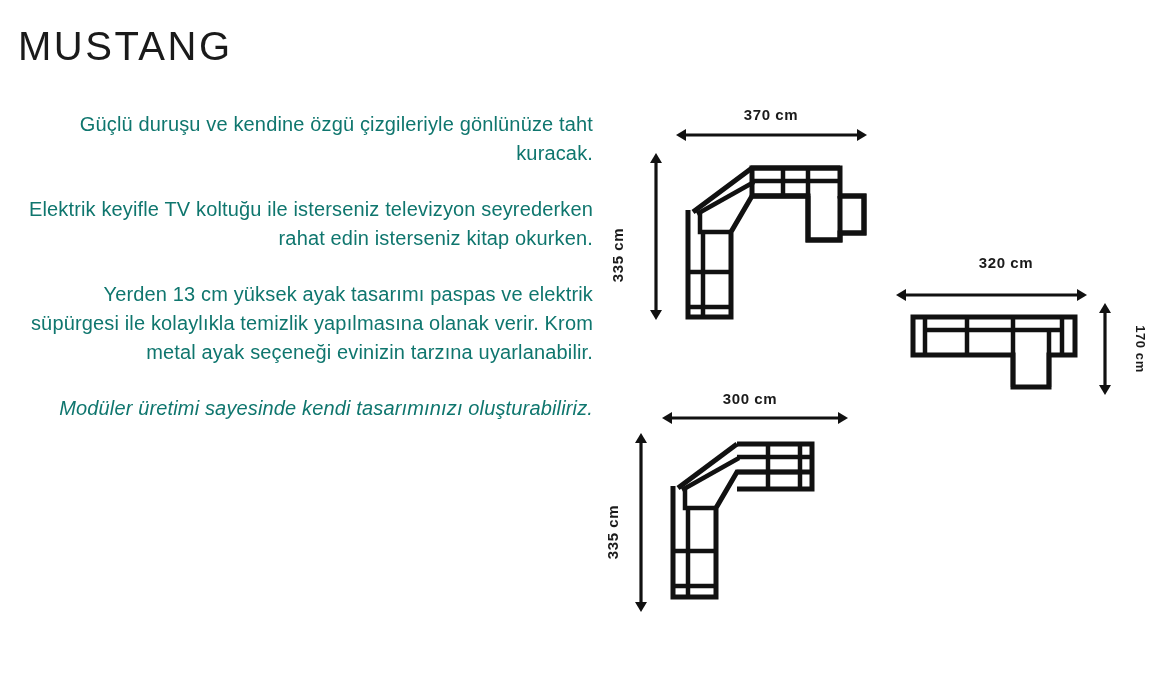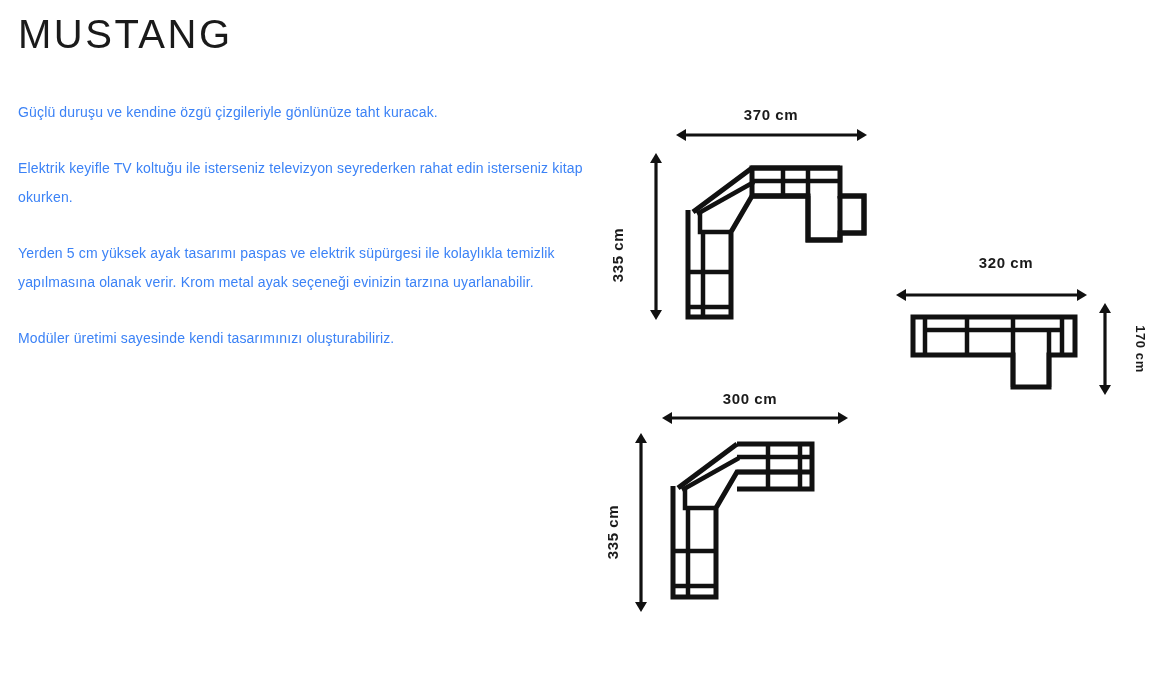--- a/index.html
+++ b/index.html
@@ -13,45 +13,46 @@
     position: relative;
     overflow: hidden;
     font-family: "Liberation Sans", sans-serif;
     -webkit-font-smoothing: antialiased;
   }
 
   
   #text-column {
     position: absolute;
     left: 18px;
-    top: 14px;
+    top: 26px;
     width: 575px;
   }
 
   #page-title {
     font-family: "Liberation Sans", sans-serif;
     font-size: 40px;
     font-weight: 400;
     letter-spacing: 2.5px;
     color: #1a1a1a;
     line-height: 1.0;
     margin: 0 0 44px 0;
     white-space: nowrap;
   }
 
   .body-paragraph {
     font-family: "Liberation Sans", sans-serif;
-    font-size: 14px;
+    font-size: 20px;
     font-weight: 400;
-    color: #3b82f6;
+    color: #0f766e;
     line-height: 29px;
     margin: 0 0 27px 0;
     letter-spacing: 0.15px;
-  }
-  .body-paragraph:last-child { margin-bottom: 0; }
+    text-align: right;
+  }
+  .body-paragraph:last-child { margin-bottom: 0; font-style: italic; }
 
   
   #diagrams {
     position: absolute;
     left: 0;
     top: 0;
     width: 1037px;
     height: 684px;
     pointer-events: none;
   }
@@ -101,21 +102,21 @@
 
 <div id="text-column">
 
   <h1 id="page-title">MUSTANG</h1>
 
   <p class="body-paragraph">Güçlü duruşu ve kendine özgü çizgileriyle gönlünüze taht kuracak.</p>
 
   <p class="body-paragraph">Elektrik keyifle TV koltuğu ile isterseniz televizyon seyrederken rahat edin isterseniz kitap okurken.</p>
 
 
-  <p class="body-paragraph">Yerden 5 cm yüksek ayak tasarımı paspas ve elektrik süpürgesi ile kolaylıkla temizlik yapılmasına olanak verir. Krom metal ayak seçeneği evinizin tarzına uyarlanabilir.</p>
+  <p class="body-paragraph">Yerden 13 cm yüksek ayak tasarımı paspas ve elektrik süpürgesi ile kolaylıkla temizlik yapılmasına olanak verir. Krom metal ayak seçeneği evinizin tarzına uyarlanabilir.</p>
 
   <p class="body-paragraph">Modüler üretimi sayesinde kendi tasarımınızı oluşturabiliriz.</p>
 </div>
 
 <div id="diagrams">
   <svg width="1155" height="684" viewBox="0 0 1155 684" xmlns="http://www.w3.org/2000/svg">
 
     <defs>
       <marker id="arrL" markerWidth="12" markerHeight="12" refX="10" refY="6" orient="auto" markerUnits="userSpaceOnUse">
         <path d="M10,0 L10,12 L0,6 Z" class="arrow-head"></path>

